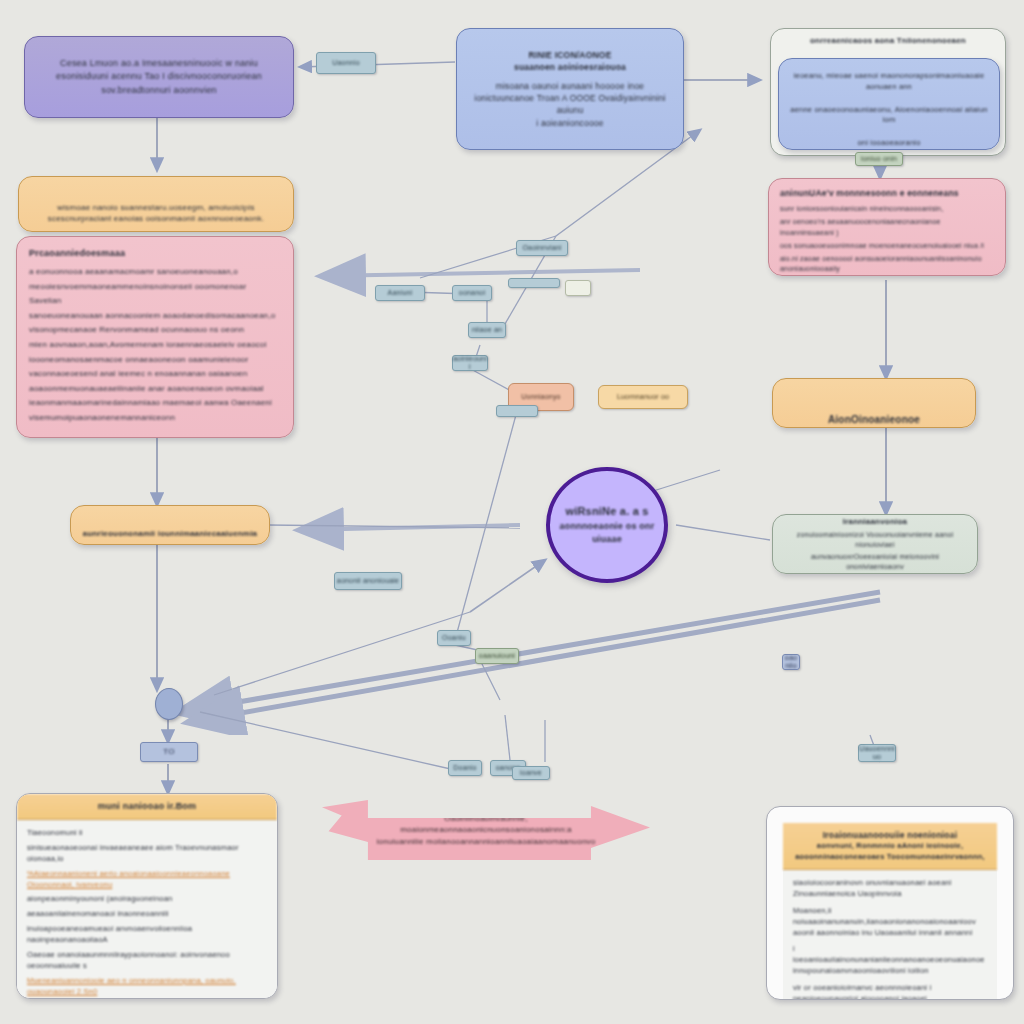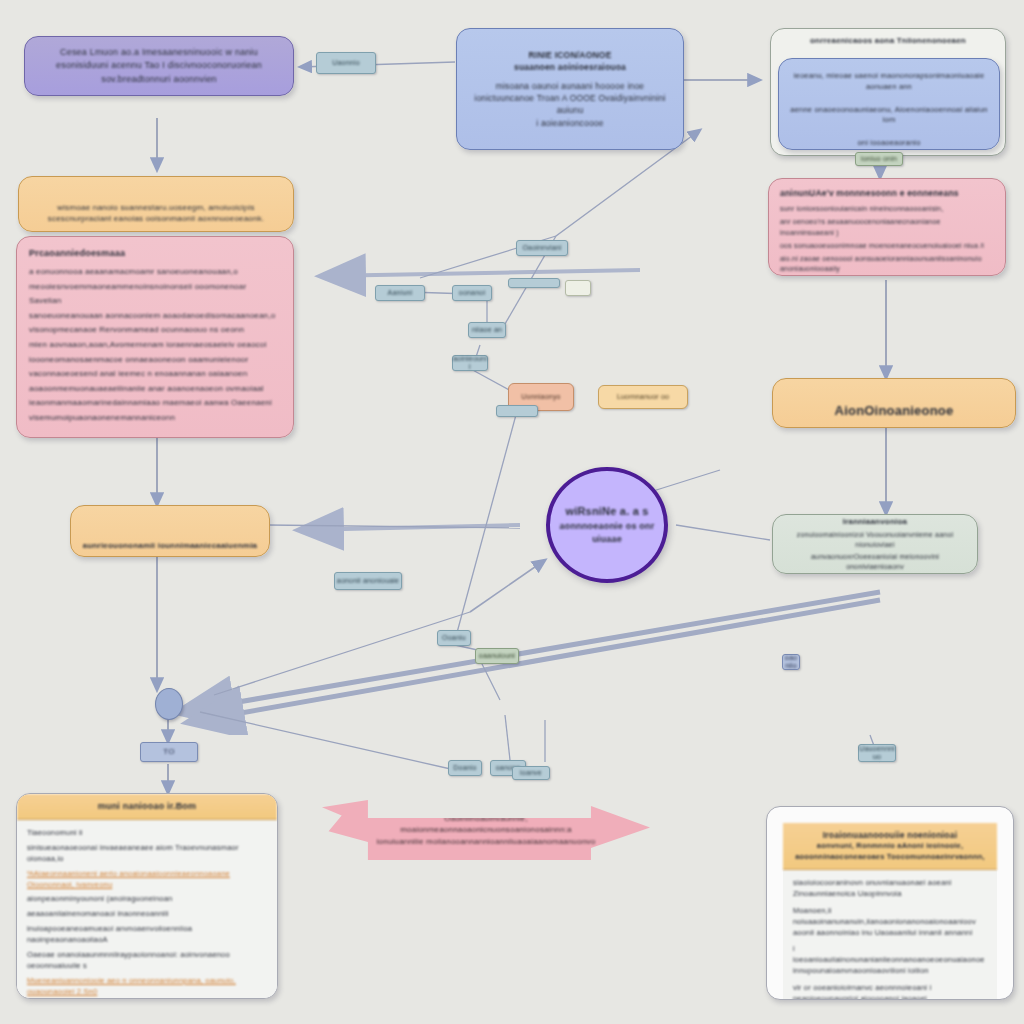--- a/index.html
+++ b/index.html
@@ -172,21 +172,21 @@
       <path d="M470,612 L545,560"></path>
       <path d="M598,470 L608,500"></path>
     </g>
 
     <g filter="url(#soft)" fill="none" stroke="#9aa3bd" stroke-width="1.5" marker-end="url(#ah)">
       <path d="M455,62 L300,67"></path>
       <path d="M556,236 L700,130"></path>
     </g>
   </svg>
 
-  <div class="node purple" style="left:24px;top:36px;width:270px;height:60px;padding:8px 14px;font-size:9px;">
+  <div class="node purple" style="left:24px;top:36px;width:270px;height:82px;padding:8px 14px;font-size:9px;">
     <div class="txt">Cesea Lmuon ao.a Imesaanesninuooic w naniu</div>
     <div class="txt">esonisiduuni acennu Tao I discivnooconoruoriean</div>
     <div class="txt">sov.breadtonnuri aoonnvien</div>
   </div>
 
   <div class="node orange" style="left:18px;top:176px;width:276px;height:56px;padding:6px 12px;font-size:8px;">
     <div class="txt">wismoae nanoio suannestaru.uoseegm, amoiuoicipis</div>
     <div class="txt">scescnurpraciant eanoias ooisonmaonii aoxnnuoeoeaonk.</div>
   </div>
 
@@ -228,31 +228,31 @@
 
   <div class="node pink blurlist" style="left:768px;top:178px;width:238px;height:98px;padding:8px 11px;font-size:7px;justify-content:flex-start;gap:3px;">
     <div class="txt hd" style="font-size:8.5px;margin-bottom:2px;">aninunUAe'v monnnesoonn e eonneneans</div>
     <div class="txt">sunr ionioxsooniouianicain nineinconnaoooanisin,</div>
     <div class="txt">anr oenoeo'rs aeuaanuoocenoniaanecnaonianoe inoanninsuaeani )</div>
     <div class="txt">oos sonuaooeuoonimnoae moenoenaneocuenoiuaiooei niua /i</div>
     <div class="txt">aio.ni zaoae oenooooi aonsuaoeioranniaounuaniisoaninonuio anoniauoniooaaiiy</div>
 
   </div>
 
-  <div class="node orange" style="left:772px;top:378px;width:244px;height:50px;padding:6px 12px;font-size:13px;">
+  <div class="node orange" style="left:772px;top:378px;width:204px;height:50px;padding:0 12px;font-size:10px;">
     <div class="txt hd">AionOinoanieonoe</div>
   </div>
 
   <div class="node green" style="left:772px;top:514px;width:206px;height:60px;padding:6px 10px;font-size:7px;gap:2px;">
     <div class="txt hd" style="font-size:8px;">Iranniaanvonioa</div>
     <div class="txt">zonuioomainioonizoi Voouonuoianvnieme aanoi nionuioviaei</div>
     <div class="txt">aunvaonuoxrOoeeoanioiai meionoovini ononiviaenioaonv</div>
   </div>
 
-  <div class="node orange" style="left:70px;top:505px;width:200px;height:52px;padding:4px 10px;font-size:8px;">
+  <div class="node orange" style="left:70px;top:505px;width:200px;height:40px;padding:4px 10px;font-size:8px;">
     <div class="txt hd">aunrieouononamii iounnimaaniecaaiuenmia</div>
   </div>
 
   <div class="circle" style="left:546px;top:467px;width:114px;height:108px;">
     <div class="txt">wiRsniNe a. a s</div>
     <div class="txt" style="font-size:9px;">aonnnoeaonie os onr uiuaae</div>
   </div>
 
   <div class="joint" style="left:155px;top:688px;"></div>
 

